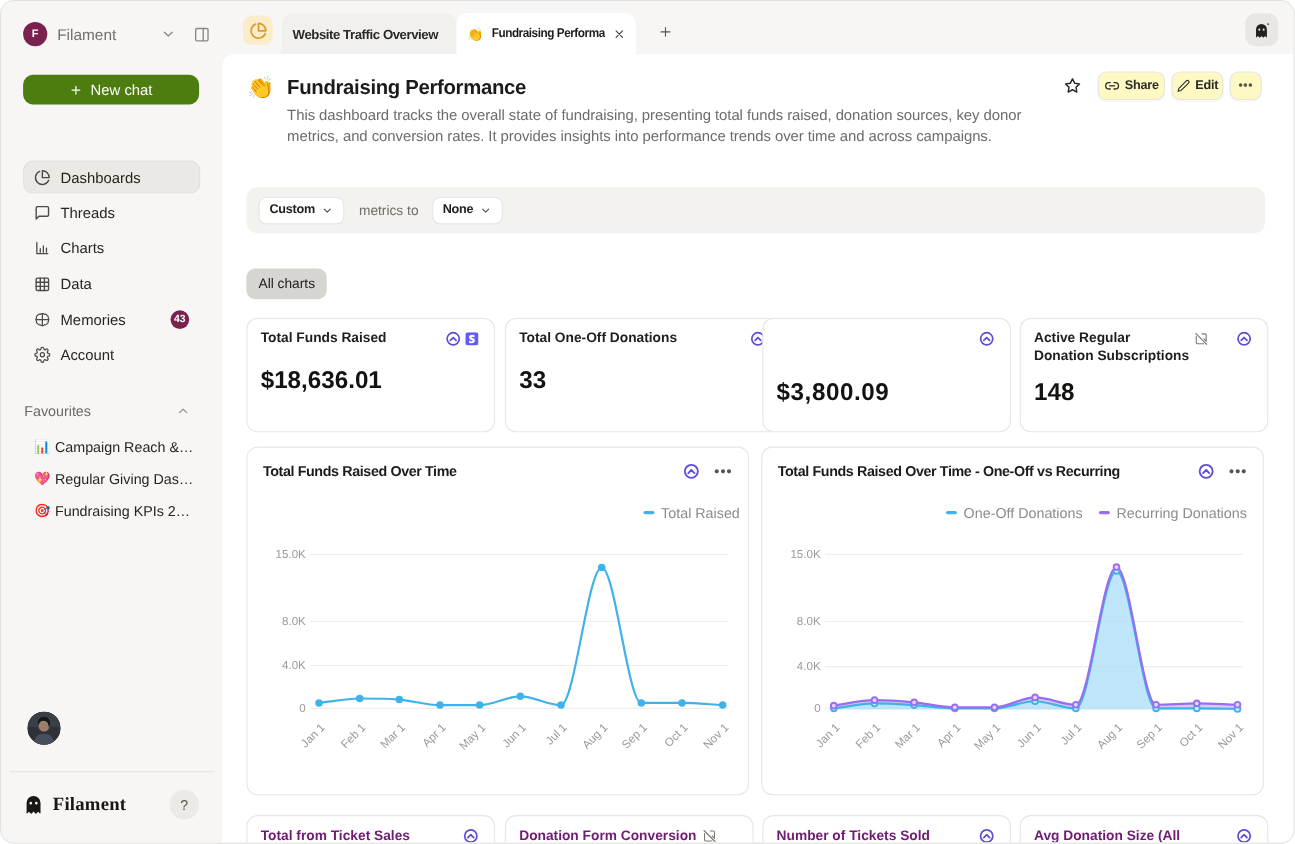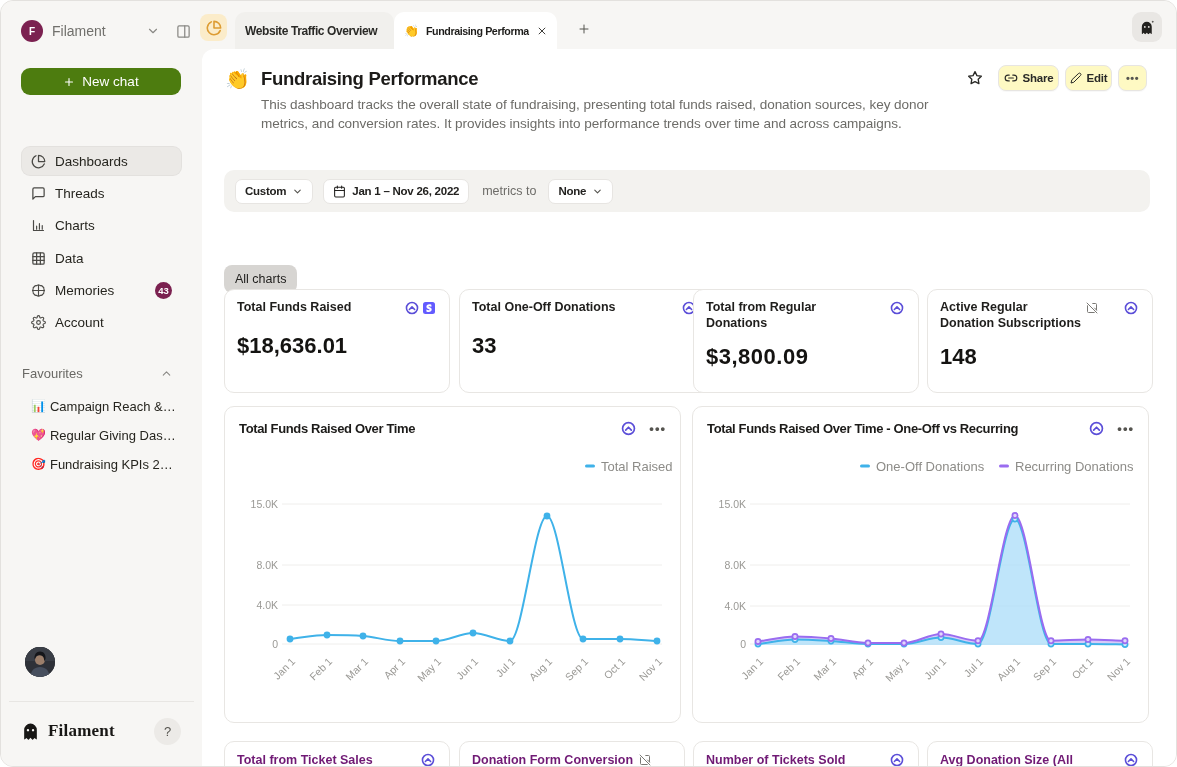--- a/index.html
+++ b/index.html
@@ -20,41 +20,41 @@
 .favhead { position:absolute; left:21px; top:365px; width:159px; display:flex; align-items:center; font-size:13px; color:#6a6965; }
 .favhead svg { margin-left:auto; margin-right:8px; color:#8a8985; }
 .fitem { position:absolute; left:30px; width:160px; height:20px; display:flex; align-items:center; gap:4px; font-size:13px; color:#26251f; }
 .femo { font-size:12px; }
 .avatar { position:absolute; left:24px; top:646px; width:30px; height:30px; border-radius:50%; overflow:hidden; background:#2c2f33; }
 .sdiv { position:absolute; left:8px; right:8px; top:700px; height:1px; background:#e8e6e3; }
 .sfoot { position:absolute; left:20px; right:14px; top:716px; height:28px; display:flex; align-items:center; }
 .flogo { font-family:"Liberation Serif", serif; font-weight:700; font-size:17px; color:#181715; margin-left:8px; letter-spacing:0.2px; }
 .qbtn { margin-left:auto; margin-right:7px; width:27px; height:27px; border-radius:50%; background:#eceae7; color:#55544f; font-size:13px; display:flex; align-items:center; justify-content:center; }
 
-#tabs { position:absolute; left:191px; right:0; top:0; height:48px; background:#f7f6f4; }
+#tabs { position:absolute; left:212px; right:0; top:0; height:48px; background:#f7f6f4; }
 .ambtn { position:absolute; left:8px; top:13px; width:27px; height:27px; border-radius:8px; background:#fbecca; display:flex; align-items:center; justify-content:center; }
 .tab1 { position:absolute; left:43px; top:11px; width:159px; height:37px; background:#f1f0ed; border-radius:10px 10px 0 0; display:flex; align-items:center; padding-left:10px; font-size:12px; letter-spacing:-0.4px; color:#2a2a27; font-weight:600; }
 .tab2 { position:absolute; left:202px; top:11px; width:163px; height:37px; background:#fff; border-radius:10px 10px 0 0; display:flex; align-items:center; padding:0 10px; font-size:12px; letter-spacing:-0.4px; color:#1e1d1b; font-weight:600; }
 .tab2 .emo { font-size:12px; margin-right:7px; }
 .tab2 .lbl { white-space:nowrap; overflow:hidden; max-width:113px; font-size:11.5px; letter-spacing:-0.45px; transform:scaleX(0.93); transform-origin:left center; }
 .tab2 .x { margin-left:auto; color:#3f3e3b; display:flex; }
 .plus { position:absolute; left:377px; top:13px; width:30px; height:30px; display:flex; align-items:center; justify-content:center; }
 .ghostbtn { position:absolute; right:14px; top:11px; width:30px; height:30px; border-radius:9px; background:#e9e7e4; display:flex; align-items:center; justify-content:center; }
 
 #main { position:absolute; left:201px; top:48px; right:0; bottom:0; background:#fff; border-top-left-radius:12px; overflow:hidden; }
 .hemo { position:absolute; left:23px; top:18px; font-size:20px; }
 .htitle { position:absolute; left:59px; top:19px; letter-spacing:-0.3px; font-size:18.5px; font-weight:700; color:#1c1b19; }
 .hdesc { position:absolute; left:59px; top:47px; font-size:13.55px; line-height:18.5px; color:#6d6c68; letter-spacing:-0.05px; }
 .hact { position:absolute; right:29px; top:16px; height:26px; display:flex; align-items:center; gap:6px; }
 .star { color:#2a2a27; display:flex; }
 .btn { height:26px; border:1px solid #e7e5e2; border-radius:8px; background:#fef9c3; display:flex; align-items:center; gap:5px; padding:0 8px; font-size:11.5px; letter-spacing:-0.2px; color:#2a2a27; font-weight:600; box-shadow:0 1px 1px rgba(0,0,0,.03); }
 .btn svg { color:#2a2a27; }
 .filter { position:absolute; left:22px; top:121px; width:926px; height:42px; background:#f3f2ef; border-radius:10px; display:flex; align-items:center; padding:0 11px; }
 .fbtn { height:25px; background:#fff; border:1px solid #e7e5e2; border-radius:7px; display:flex; align-items:center; gap:6px; padding:0 9px; font-size:11.5px; letter-spacing:-0.25px; color:#22211f; font-weight:600; }
-.chip { position:absolute; left:22px; top:195px; height:28px; border-radius:8px; background:#d7d5d2; display:flex; align-items:center; padding:0 11px; font-size:12.5px; color:#22211f;margin-top:21px; }
+.chip { position:absolute; left:22px; top:195px; height:28px; border-radius:8px; background:#d7d5d2; display:flex; align-items:center; padding:0 11px; font-size:12.5px; color:#22211f; }
 
 .scard { position:absolute; top:240px; height:104px; background:#fff; border:1px solid #e8e6e3; border-radius:10px; padding:9px 12px; }
 .scard .ttl { font-size:12.5px; font-weight:700; color:#1f1e1c; line-height:16px; }
 .scard .ic { position:absolute; right:14px; top:11px; display:flex; align-items:center; gap:6px; }
 .scard .val { position:absolute; left:12px; font-size:22px; font-weight:600; color:#141311; letter-spacing:0px; }
 .ccard { position:absolute; top:357px; width:457px; height:317px; background:#fff; border:1px solid #e8e6e3; border-radius:10px; }
 .ccard .ttl { position:absolute; left:14px; top:14px; font-size:13px; letter-spacing:-0.35px; font-weight:700; color:#1c1b19; }
 .ccard .ic { position:absolute; right:14px; top:14px; display:flex; align-items:center; gap:13px; color:#55544f; }
 .bcard { position:absolute; top:692px; height:80px; background:#fff; border:1px solid #e8e6e3; border-radius:10px; padding:11px 12px; }
 .bcard .ttl { font-size:12.5px; font-weight:700; color:#701a75; display:flex; gap:6px; align-items:flex-start; }
@@ -177,24 +177,20 @@
             <path d="M17 3a2.8 2.8 0 1 1 4 4L7.5 20.5 2 22l1.5-5.5z"></path>
           </svg>Edit</div>
       <div class="btn" style="width:29px; justify-content:center; padding:0">
           <span class="dots" style="font-size:11px; letter-spacing:0.5px;">•••</span>
         </div>
     </div>
     <div class="filter">
       <div class="fbtn">Custom<svg width="11" height="11" viewBox="0 0 24 24" fill="none" stroke="#55544f" stroke-width="2.4" stroke-linecap="round" stroke-linejoin="round">
             <path d="M6 9l6 6 6-6"></path>
           </svg></div>
-      <div class="fbtn" style="margin-left:10px"><svg width="13" height="13" viewBox="0 0 24 24" fill="none" stroke="#22211f" stroke-width="2" stroke-linecap="round" stroke-linejoin="round">
-            <rect x="3" y="4" width="18" height="18" rx="2"></rect>
-            <path d="M16 2v4M8 2v4M3 10h18"></path>
-          </svg>Jan 1 – Nov 26, 2022</div>
       <span style="margin-left:13px; font-size:12.5px; color:#6d6c68;">metrics to</span>
       <div class="fbtn" style="margin-left:12px">None<svg width="11" height="11" viewBox="0 0 24 24" fill="none" stroke="#55544f" stroke-width="2.4" stroke-linecap="round" stroke-linejoin="round">
             <path d="M6 9l6 6 6-6"></path>
           </svg></div>
     </div>
     <div class="chip">All charts</div>
 
     <div class="scard" style="left:22px; width:226px;">
       <div class="ttl" style="width:150px">Total Funds Raised</div>
       <div class="ic">
@@ -213,21 +209,20 @@
       <div class="ttl" style="width:165px">Total One-Off Donations</div>
       <div class="ic">
           <svg width="14" height="14" viewBox="0 0 24 24" fill="none" stroke="#5b4ed8" stroke-width="2.7" stroke-linecap="round" stroke-linejoin="round">
             <circle cx="12" cy="12" r="9.5"></circle>
             <path d="M7.5 14.5L12 10l4.5 4.5"></path>
           </svg>
         </div>
       <div class="val" style="top:43px">33</div>
     </div>
     <div class="scard" style="left:491px; width:226px;">
-      <div class="ttl" style="width:130px">Total from Regular Donations</div>
       <div class="ic">
           <svg width="14" height="14" viewBox="0 0 24 24" fill="none" stroke="#5b4ed8" stroke-width="2.7" stroke-linecap="round" stroke-linejoin="round">
             <circle cx="12" cy="12" r="9.5"></circle>
             <path d="M7.5 14.5L12 10l4.5 4.5"></path>
           </svg>
         </div>
       <div class="val" style="top:54px; letter-spacing:0.5px;">$3,800.09</div>
     </div>
     <div class="scard" style="left:725px; width:226px;">
       <div class="ttl" style="width:145px">Active Regular Donation Subscriptions</div>

